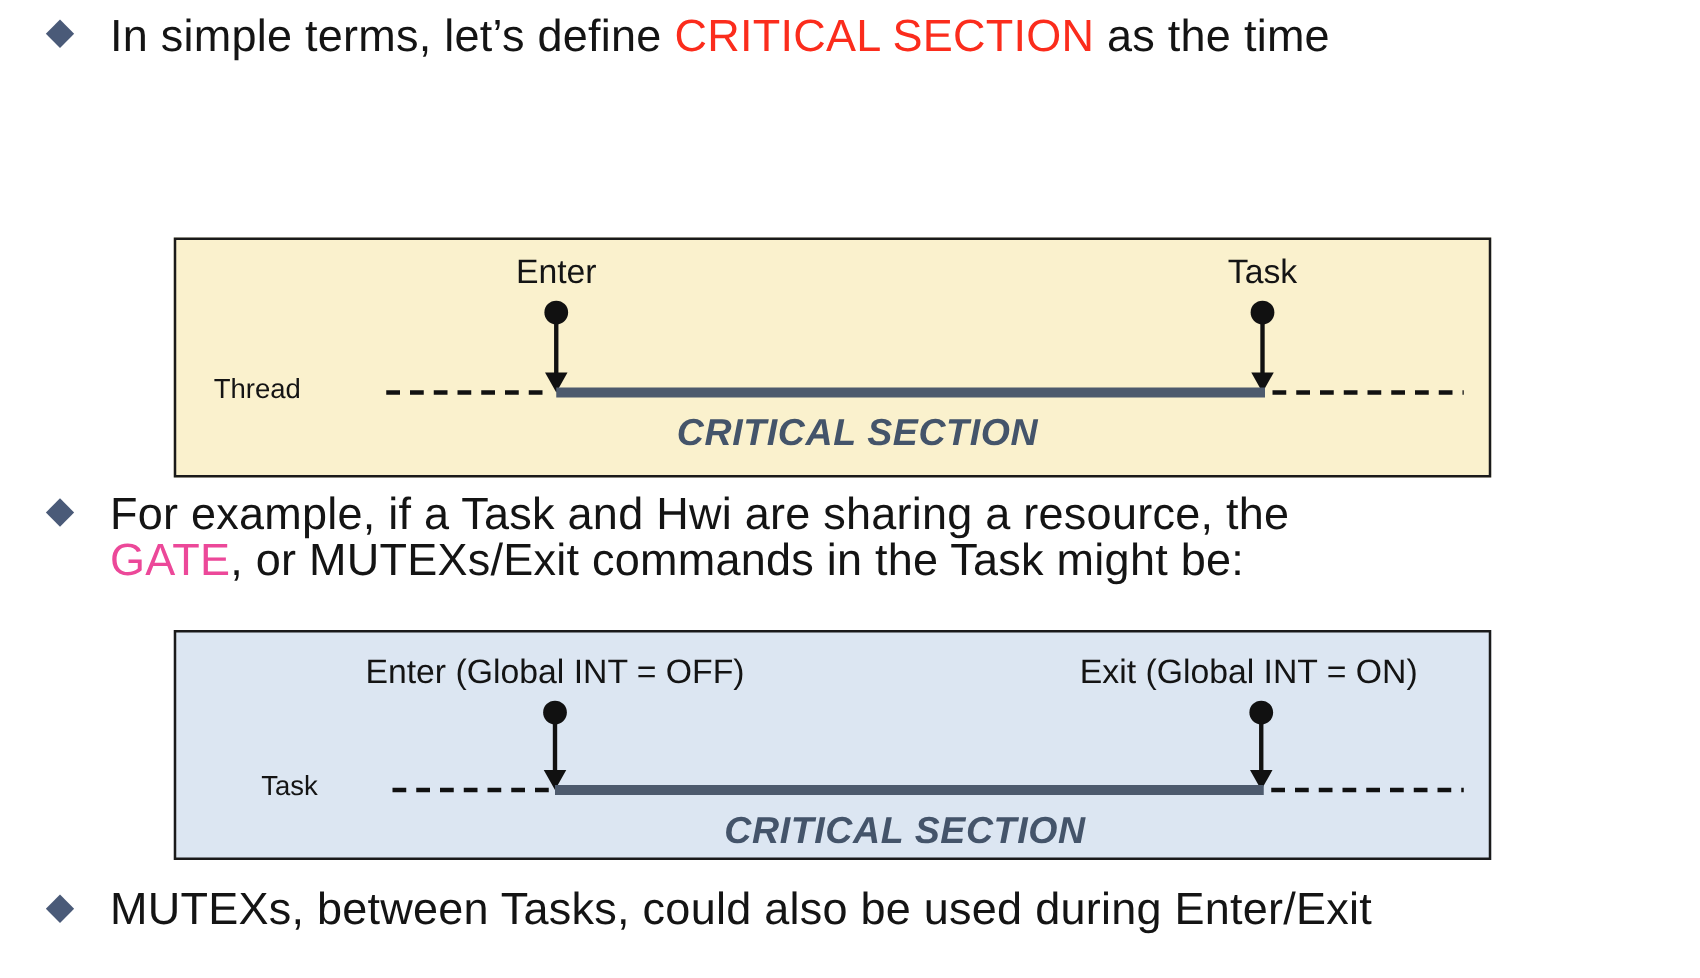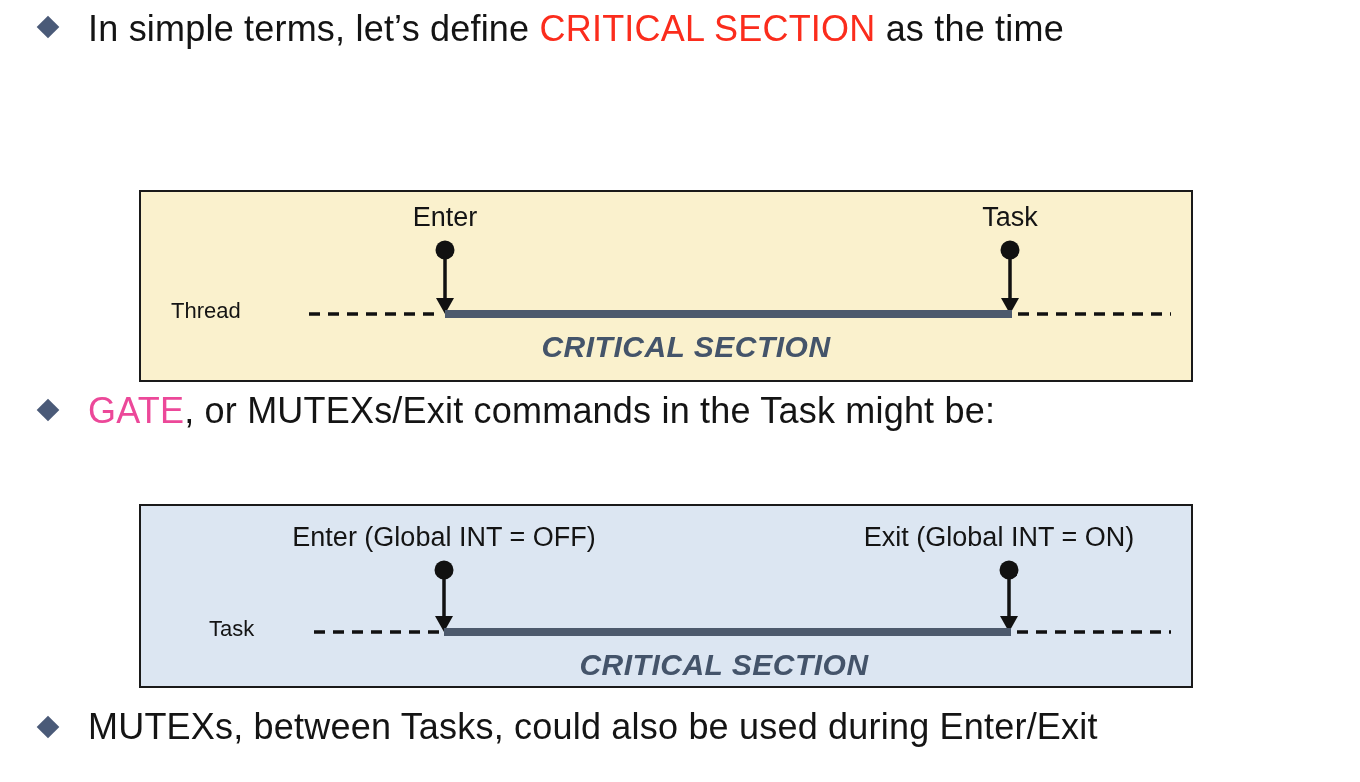--- a/index.html
+++ b/index.html
@@ -63,20 +63,21 @@
       <line x1="877" y1="122" x2="1030" y2="122" stroke="#111" stroke-width="3.5" stroke-dasharray="11 8"></line>
     </svg>
     <div class="marker-label" style="left:304px;top:10px">Enter</div>
     <div class="marker-label" style="left:869px;top:10px">Task</div>
     <div class="row-label" style="left:30px;top:102px">Thread</div>
     <div class="section-label" style="left:545px;top:138px">CRITICAL SECTION</div>
   </div>
 
   <div class="bullet-diamond" style="top:402px"></div>
   <div class="bullet-text" style="top:392px">
+    <div>For example, if a Task and Hwi are sharing a resource, the</div>
     <div><span class="accent-blue">GATE</span><span>, or MUTEXs/Exit commands in the Task might be:</span></div>
   </div>
 
   <div class="diagram-box box-task">
     <svg viewBox="0 0 1050 180" aria-hidden="true">
 
       <circle cx="303" cy="64" r="9.5" fill="#111"></circle>
       <line x1="303" y1="70" x2="303" y2="112" stroke="#111" stroke-width="3.5"></line>
       <polygon points="294,110 312,110 303,126" fill="#111"></polygon>
 

